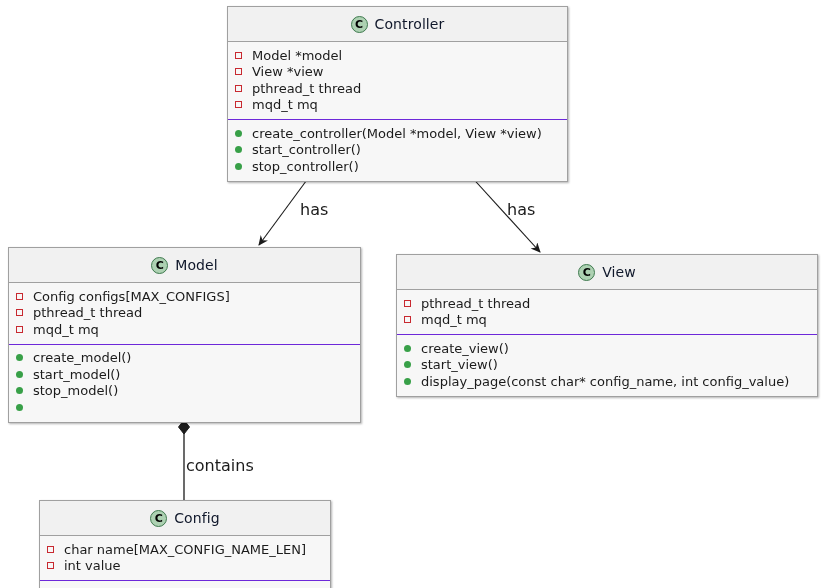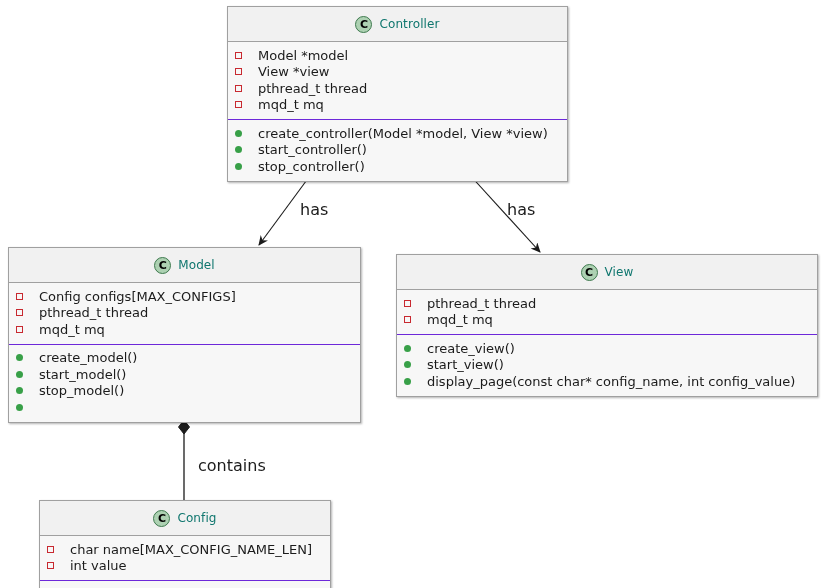--- a/index.html
+++ b/index.html
@@ -57,41 +57,41 @@
     display: flex;
     align-items: center;
     justify-content: center;
     font-size: 11px;
     font-weight: bold;
     color: #000000;
     line-height: 1;
     font-family: "DejaVu Sans", sans-serif;
   }
   .class-title {
-    font-size: 12px;
-    color: #0f766e;
+    font-size: 14px;
+    color: #0f172a;
     letter-spacing: 0.1px;
   }
 
   .compartment {
     padding: 5px 0 6px 0;
     background: #f7f7f7;
   }
   .compartment + .compartment {
     border-top: 1px solid #6d28d9;
   }
   .compartment.empty {
     height: 8px;
     padding: 0;
   }
 
   .member {
     display: flex;
     align-items: center;
-    gap: 16px;
+    gap: 10px;
     padding: 0 7px;
     height: 16.5px;
     font-size: 13px;
     color: #1b1b1b;
     white-space: nowrap;
   }
 
   .marker-private-field {
     width: 7px;
     height: 7px;
@@ -138,21 +138,21 @@
     <line x1="312" y1="173" x2="259" y2="245" stroke="#1b1b1b" stroke-width="1.1" marker-end="url(#open-arrow)"></line>
 
     <line x1="468" y1="173" x2="540" y2="252" stroke="#1b1b1b" stroke-width="1.1" marker-end="url(#open-arrow)"></line>
 
     <line x1="184" y1="428" x2="184" y2="500" stroke="#1b1b1b" stroke-width="1.3"></line>
     <polygon points="184,420 189.5,427 184,434 178.5,427" fill="#1b1b1b" stroke="#1b1b1b" stroke-width="1"></polygon>
   </svg>
 
   <span class="edge-label" style="left:300px; top:200px;">has</span>
   <span class="edge-label" style="left:507px; top:200px;">has</span>
-  <span class="edge-label" style="left:186px; top:456px;padding-left:12px;">contains</span>
+  <span class="edge-label" style="left:186px; top:456px;">contains</span>
 
   <div class="uml-class" id="class-controller">
     <div class="class-header">
       <span class="class-stereo-icon">C</span>
       <span class="class-title">Controller</span>
     </div>
     <div class="compartment">
       <div class="member">
         <span class="marker-private-field"></span>
         <span>Model *model</span>

